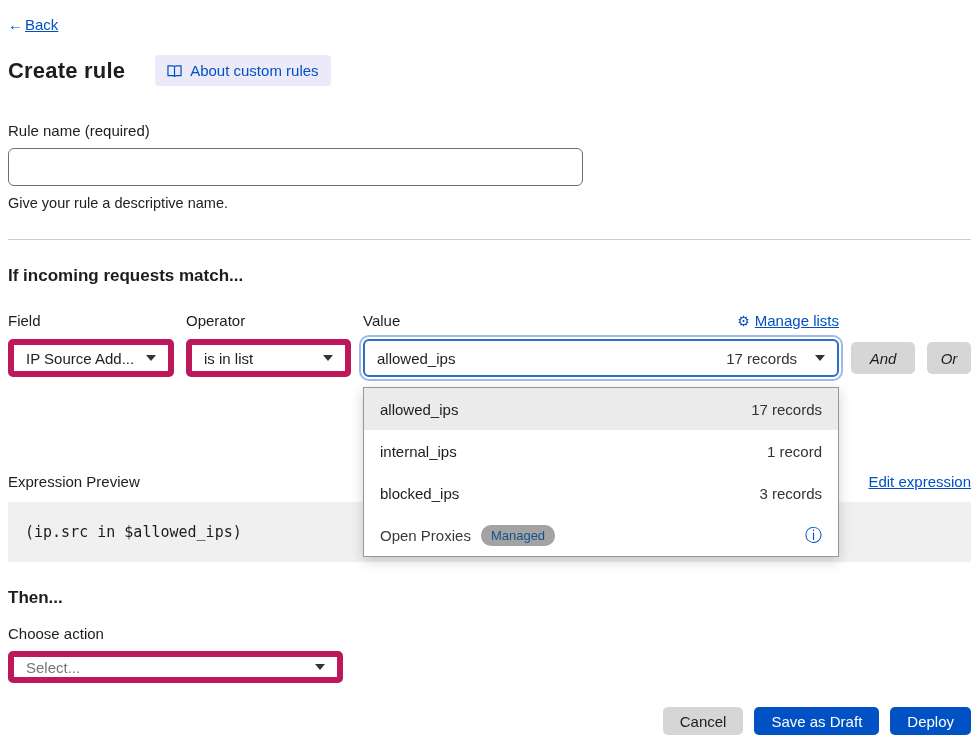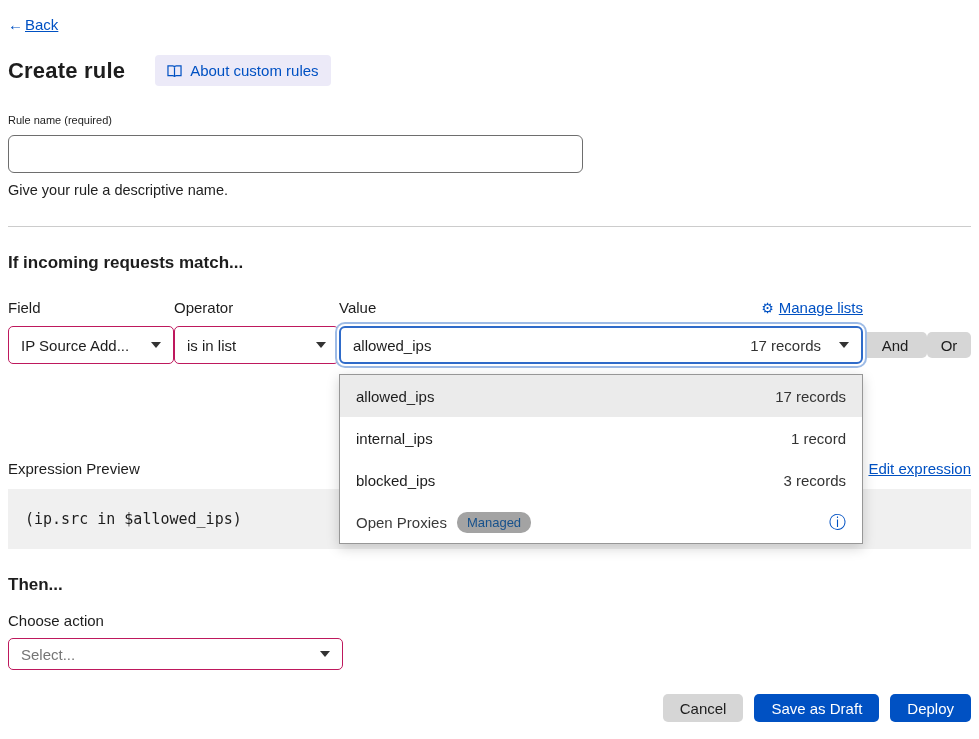--- a/index.html
+++ b/index.html
@@ -24,70 +24,72 @@
   .title-row h1 { font-size: 22px; font-weight: 700; letter-spacing: 0.2px; }
   .about-pill {
     display: inline-flex; align-items: center; gap: 8px;
     background: #eceaf8; color: #0051c3;
     font-size: 15px; padding: 7px 12px; border-radius: 4px;
     text-decoration: none; cursor: pointer;
   }
   .about-pill svg { display: block; }
 
   
-  .rule-label { margin-top: 28px; font-size: 11px; }
+  .rule-label { margin-top: 36px; font-size: 15px; }
   .rule-input {
     margin-top: 9px; width: 575px; height: 38px;
     border: 1px solid #6e6e6e; border-radius: 6px;
     font-size: 15px; padding: 0 12px; outline: none;
     font-family: "Liberation Sans", sans-serif;
   }
   .helper { margin-top: 9px; font-size: 14.5px; color: #222; }
 
   .divider { margin-top: 28px; border: none; border-top: 1px solid #cccccc; }
 
   .section-title { margin-top: 26px; font-size: 17px; font-weight: 700; }
 
   
   .match-grid {
     display: grid;
     grid-template-columns: 166px 165px 1fr 64px 44px;
+    column-gap: 12px;
     align-items: center;
   }
   .labels-row { margin-top: 26px; font-size: 15px; }
   .labels-row .value-head { display: flex; justify-content: space-between; align-items: center; }
   .manage-lists { display: inline-flex; align-items: center; gap: 5px; font-size: 15px; }
   .manage-lists .gear { text-decoration: none; font-size: 14px; }
 
   .controls-row { margin-top: 10px; }
   .select {
-    height: 38px; border: 1px solid #be185d; border-radius: 5px;
+    height: 38px; border: 6px solid #be185d; border-radius: 5px;
     display: flex; align-items: center; justify-content: space-between;
     padding: 0 12px; font-size: 15px; background: #fff; cursor: pointer;
     white-space: nowrap; overflow: hidden;
   }
   .select .txt { overflow: hidden; text-overflow: ellipsis; }
   .chev { flex: 0 0 auto; margin-left: 8px; }
   .chev svg { display: block; }
 
   .value-wrap { position: relative; }
   .combo {
     height: 38px; border: 2px solid #2f6bc9; border-radius: 6px;
     box-shadow: 0 0 0 2px #ffffff, 0 0 0 4px #9dbbe6;
     display: flex; align-items: center;
     padding: 0 12px; font-size: 15px; background: #fff; cursor: pointer;
   }
   .combo .name { flex: 1 1 auto; }
   .combo .records { color: #333; margin-right: 10px; font-size: 15px; }
 
   .gray-btn {
-    height: 26px; width: 100%;
+    height: 32px; width: 100%;
     background: #d6d6d6; border: none; border-radius: 5px;
     font-size: 15px; color: #1d1d1d; cursor: pointer;
     font-family: "Liberation Sans", sans-serif;
+    font-style: italic;
   }
 
   
   .dropdown {
     position: absolute; left: 0; right: 0; top: calc(100% + 10px);
     background: #ffffff; border: 1px solid #979797;
     box-shadow: 0 4px 12px rgba(0,0,0,0.18);
     z-index: 20;
   }
   .opt {

